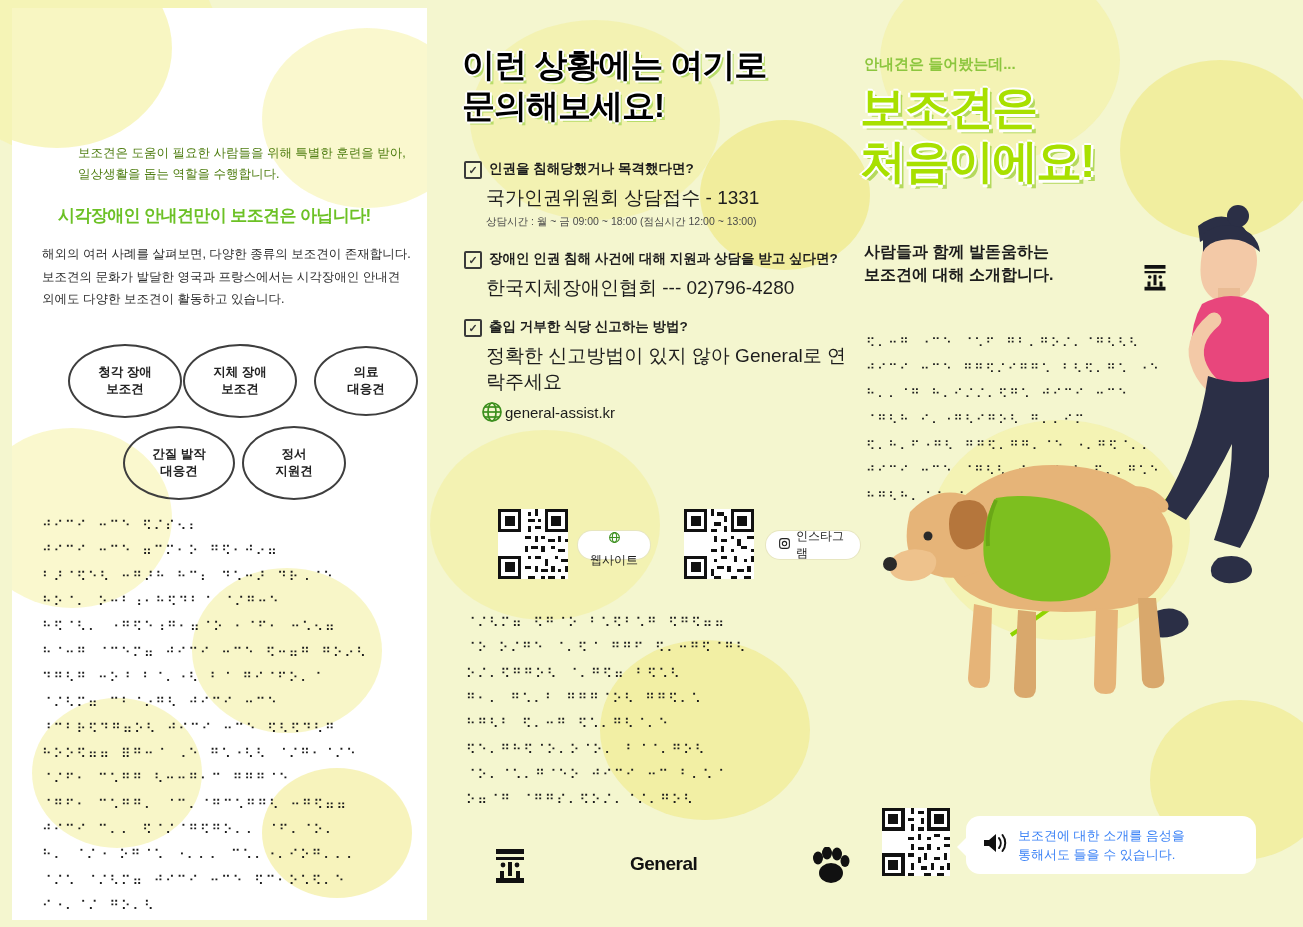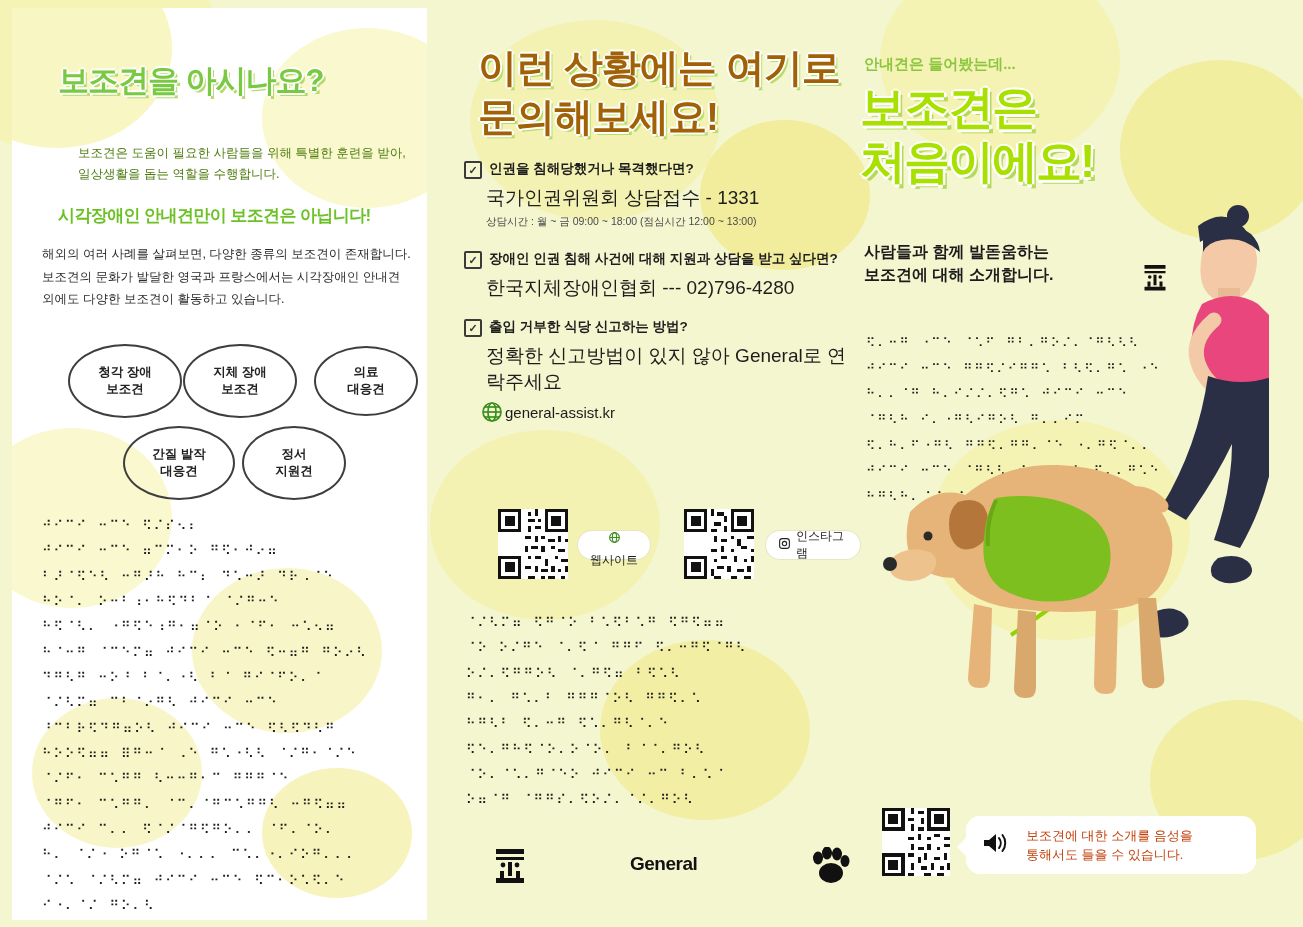--- a/index.html
+++ b/index.html
@@ -66,25 +66,24 @@
   }
   .p1-braille{
     position:absolute;left:30px;top:505px;width:390px;
     font-size:13px;line-height:1.95;
   }
 
   
   .panel2{position:absolute;left:440px;top:0;width:420px;height:927px;}
   .p2-title{
     position:absolute;left:22px;top:44px;width:390px;
-    font-size:39px;font-weight:bold;color:#a16207;line-height:1.25;
+    font-size:33px;font-weight:bold;color:#000000;line-height:1.25;
     letter-spacing:-1px;
     text-shadow:2px 0 0 #fff,-2px 0 0 #fff,0 2px 0 #fff,0 -2px 0 #fff,
       3px 3px 0 #b9dd6a;
-    margin-left:16px;
   }
   .qblock{position:absolute;left:24px;width:395px;}
   .q1{top:160px;} .q2{top:250px;} .q3{top:318px;}
   .qhead{display:flex;align-items:flex-start;gap:7px;font-size:13.5px;font-weight:bold;color:#1d1d1d;}
   .chk{
     width:14px;height:14px;border:2px solid #3a3a3a;border-radius:2px;
     display:inline-flex;align-items:center;justify-content:center;
     font-size:11px;color:#3a3a3a;line-height:1;flex:none;margin-top:1px;font-weight:bold;
   }
   .qline{margin:6px 0 0 22px;font-size:19px;color:#1d1d1d;}
@@ -137,21 +136,21 @@
   .p3-qr{position:absolute;left:36px;top:808px;width:68px;height:68px;}
   .speech{
     position:absolute;left:120px;top:816px;width:290px;height:58px;
     background:#fff;border-radius:14px;display:flex;align-items:center;gap:10px;
     padding:0 14px;box-sizing:border-box;
   }
   .speech:after{
     content:"";position:absolute;left:-9px;top:22px;border:9px solid transparent;
     border-right-color:#fff;border-left:0;
   }
-  .speech .txt{font-size:13px;color:#c2410c;line-height:1.5;margin-left:8px;}
+  .speech .txt{font-size:13px;color:#3b82f6;line-height:1.5;}
 
   
   .illus{position:absolute;left:0;top:180px;width:423px;height:720px;}
 </style>
 </head>
 <body>
 
 <div class="page">
 
   <div class="blob pale" style="left:-60px;top:-70px;width:280px;height:230px;"></div>
@@ -168,21 +167,20 @@
 
   <div class="panel1">
     <div class="inner">
       <div class="blob pale" style="left:-70px;top:-60px;width:230px;height:200px;opacity:.75;"></div>
       <div class="blob pale" style="left:250px;top:20px;width:210px;height:180px;opacity:.6;"></div>
       <div class="blob pale" style="left:-40px;top:420px;width:200px;height:180px;opacity:.6;"></div>
       <div class="blob" style="left:180px;top:560px;width:190px;height:165px;opacity:.55;"></div>
       <div class="blob" style="left:20px;top:690px;width:170px;height:150px;opacity:.55;"></div>
       <div class="blob deep" style="left:250px;top:760px;width:150px;height:130px;opacity:.5;"></div>
 
-      <div class="p1-title">보조견을 아시나요?</div>
       <div class="p1-lead" style="white-space:pre-line">보조견은 도움이 필요한 사람들을 위해 특별한 훈련을 받아,
 일상생활을 돕는 역할을 수행합니다.</div>
       <div class="p1-sub">시각장애인 안내견만이 보조견은 아닙니다!</div>
       <div class="p1-body" style="white-space:pre-line">해외의 여러 사례를 살펴보면, 다양한 종류의 보조견이 존재합니다.
 보조견의 문화가 발달한 영국과 프랑스에서는 시각장애인 안내견
 외에도 다양한 보조견이 활동하고 있습니다.</div>
 
       <div class="bubbles">
         <div class="bubble b1" style="white-space:pre-line">청각 장애
 보조견</div>

